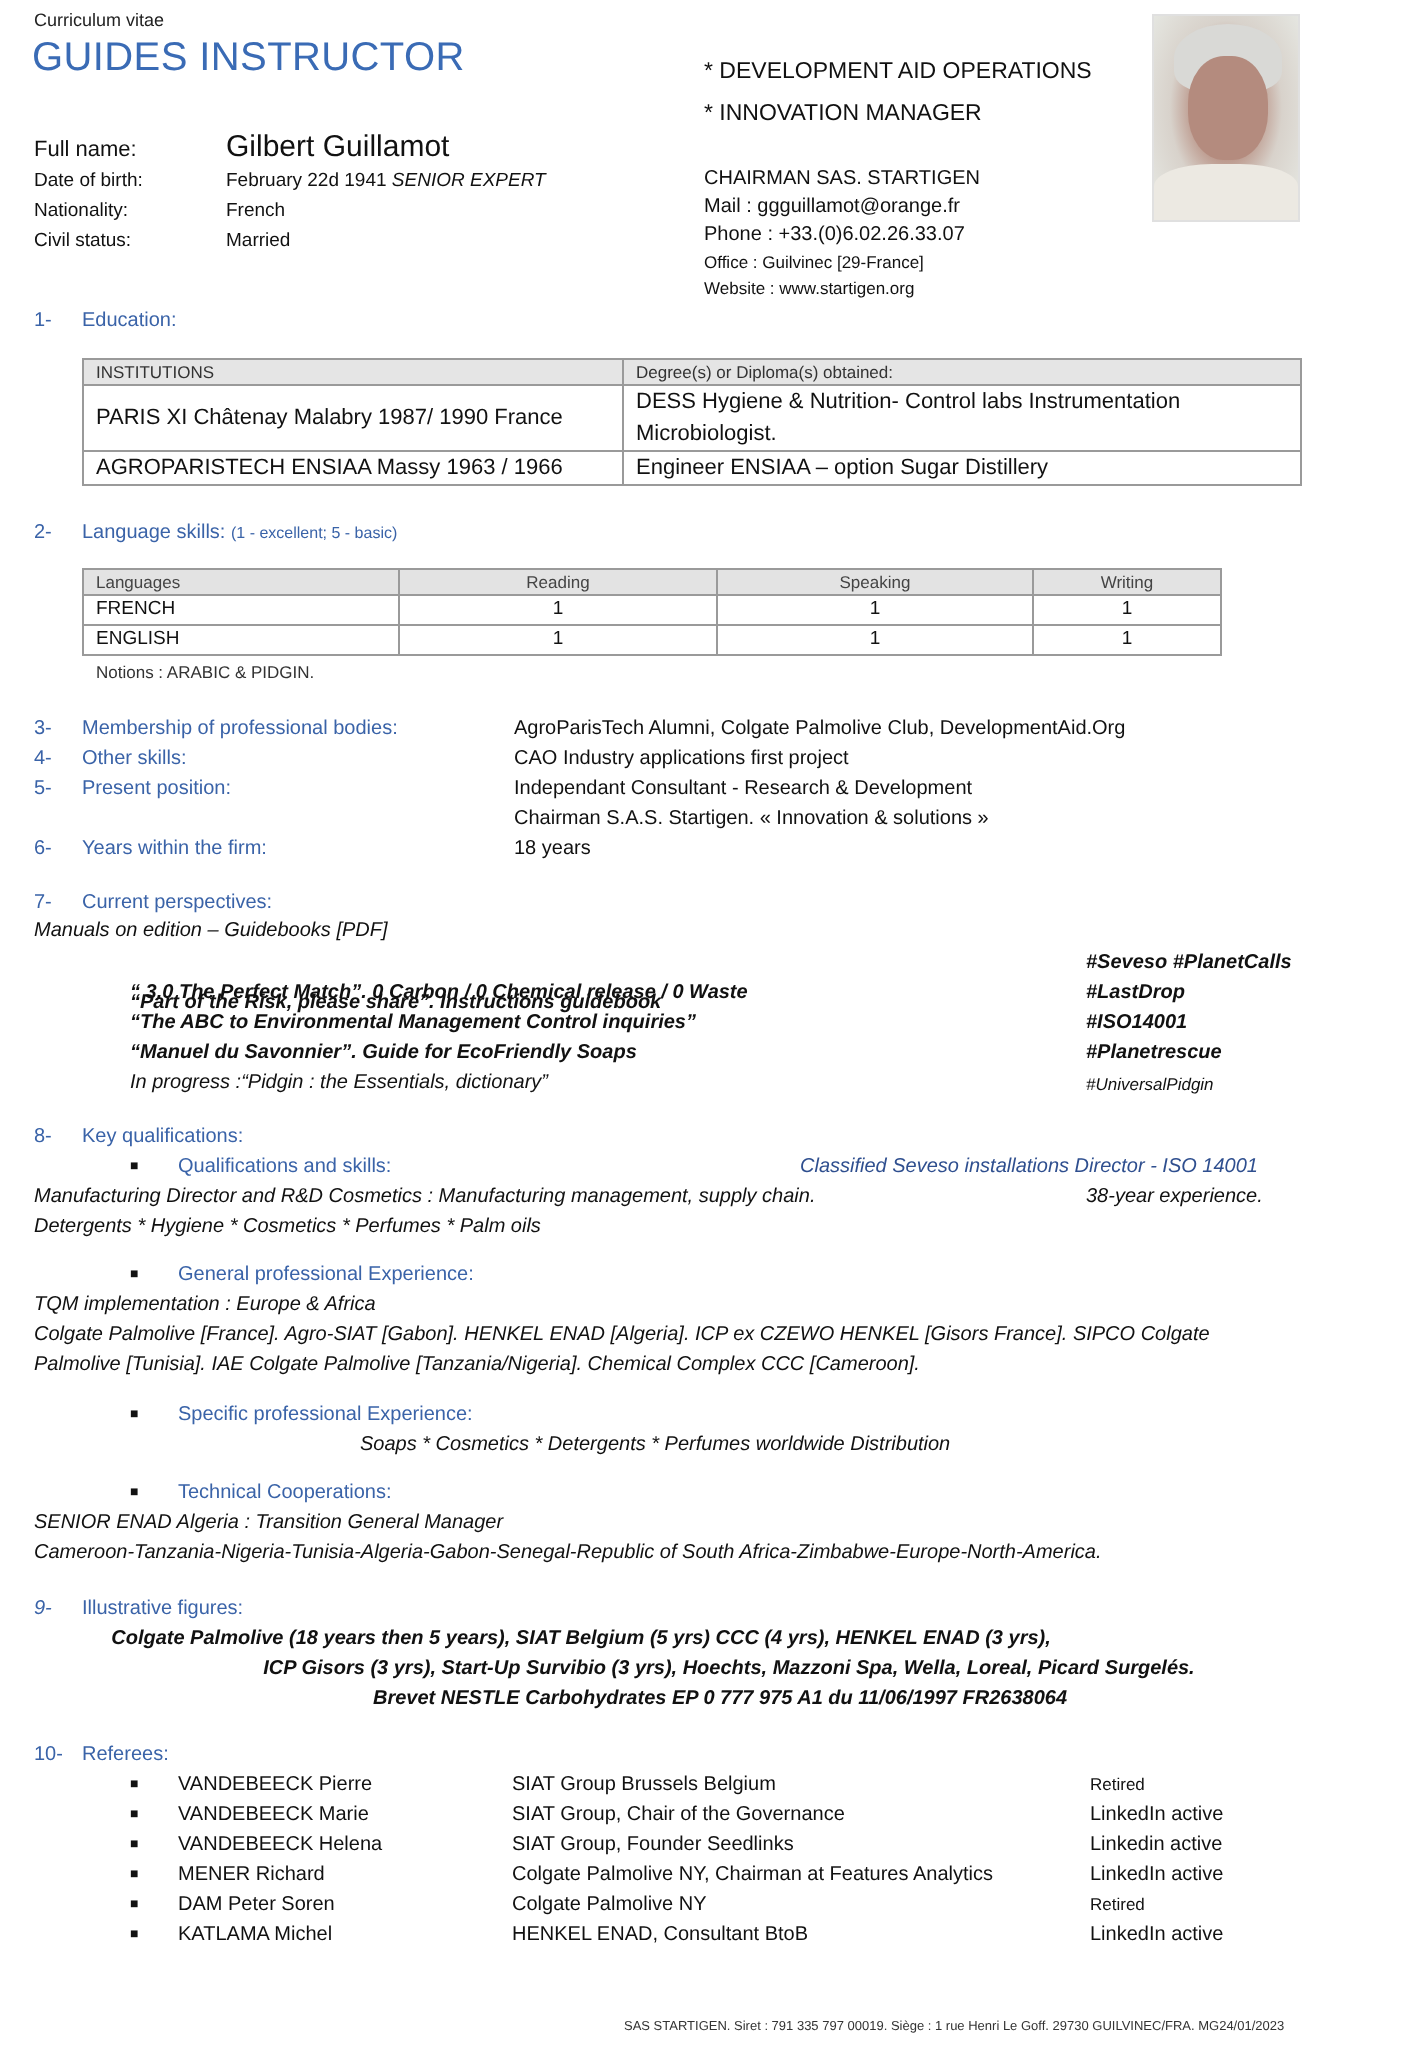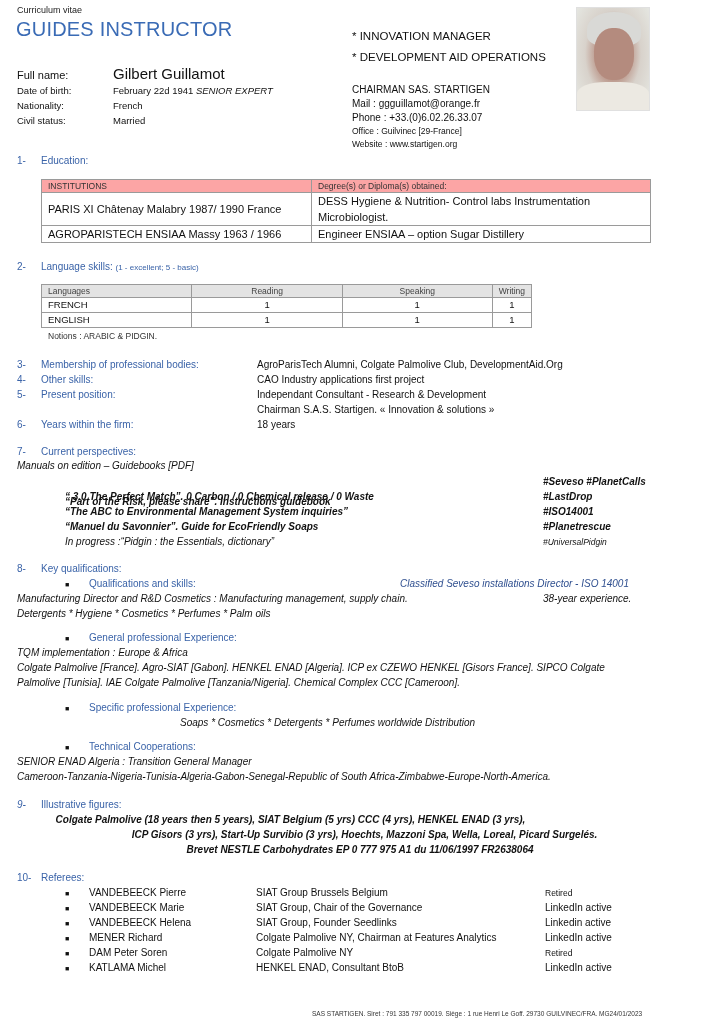--- a/index.html
+++ b/index.html
@@ -34,23 +34,23 @@
 
   
   .sec { position: absolute; left: 17px; font-size: 10px; color: #3a63a8; }
   .sec .num { display: inline-block; width: 24px; }
 
   
   table { border-collapse: collapse; position: absolute; }
   td { border: 1px solid #9a9a9a; padding: 0 6px; vertical-align: middle; }
   #edu-table { left: 41px; top: 179px; width: 610px; }
   #edu-table td { font-size: 11px; line-height: 16px; }
-  #edu-table .hdr td { background: #fca5a5; font-size: 8.5px; line-height: 12px; color: #333; }
+  #edu-table .hdr td { background: #e5e5e5; font-size: 8.5px; line-height: 12px; color: #333; }
   #edu-table td.c1 { width: 270px; }
-  #lang-table { left: 41px; top: 284px; width: 491px; }
+  #lang-table { left: 41px; top: 284px; width: 570px; }
   #lang-table td { font-size: 9.5px; line-height: 14px; }
   #lang-table .hdr td { background: #e3e3e3; font-size: 8.5px; line-height: 12px; color: #444; }
   #lang-table td.c { text-align: center; }
   #notions { left: 48px; top: 331px; font-size: 8.5px; color: #333; }
 
   .irow { position: absolute; left: 17px; font-size: 10px; }
   .irow .k { display: inline-block; width: 240px; color: #3a63a8; }
   .irow .k .num { display:inline-block; width:24px; }
   .irow .v { color: #111; }
 
@@ -85,22 +85,22 @@
   <span class="lbl">Date of birth:</span><span>February 22d 1941</span> <span class="it">SENIOR EXPERT</span>
 </div>
 <div id="nat-row" class="idrow">
   <span class="lbl">Nationality:</span><span>French</span>
 </div>
 <div id="civil-row" class="idrow">
   <span class="lbl">Civil status:</span><span>Married</span>
 </div>
 
 <div id="roles" class="abs">
+  <div>* DEVELOPMENT AID OPERATIONS</div>
   <div>* INNOVATION MANAGER</div>
-  <div>* DEVELOPMENT AID OPERATIONS</div>
 </div>
 
 <div id="contact" class="abs">
   <div>CHAIRMAN SAS. STARTIGEN</div>
   <div>Mail : ggguillamot@orange.fr</div>
   <div>Phone : +33.(0)6.02.26.33.07</div>
   <span class="s">Office : Guilvinec [29-France]</span>
   <span class="s">Website : www.startigen.org</span>
 </div>
 
@@ -175,21 +175,21 @@
 
 <div class="sec" style="top:446px;">
   <span class="num">7-</span><span>Current perspectives:</span>
 </div>
 <div id="manuals-title" class="abs it">Manuals on edition – Guidebooks [PDF]</div>
 
 <div class="book bi" style="top:476px;margin-top:20px;">“Part of the Risk, please share”. Instructions guidebook</div>
 <div class="tag bi" style="top:476px;">#Seveso #PlanetCalls</div>
 <div class="book bi" style="top:491px;">“ 3.0 The Perfect Match”. 0 Carbon / 0 Chemical release / 0 Waste</div>
 <div class="tag bi" style="top:491px;">#LastDrop</div>
-<div class="book bi" style="top:506px;">“The ABC to Environmental Management System inquiries”</div>
+<div class="book bi" style="top:506px;">“The ABC to Environmental Management Control inquiries”</div>
 <div class="tag bi" style="top:506px;">#ISO14001</div>
 <div class="book bi" style="top:521px;">“Manuel du Savonnier”. Guide for EcoFriendly Soaps</div>
 <div class="tag bi" style="top:521px;">#Planetrescue</div>
 <div class="book it" style="top:536px;">In progress :“Pidgin : the Essentials, dictionary”</div>
 <div class="tag it" style="top:537px;font-size:8.5px;">#UniversalPidgin</div>
 
 <div class="sec" style="top:563px;">
   <span class="num">8-</span><span>Key qualifications:</span>
 </div>
 <div class="bullet" style="top:578px;">

